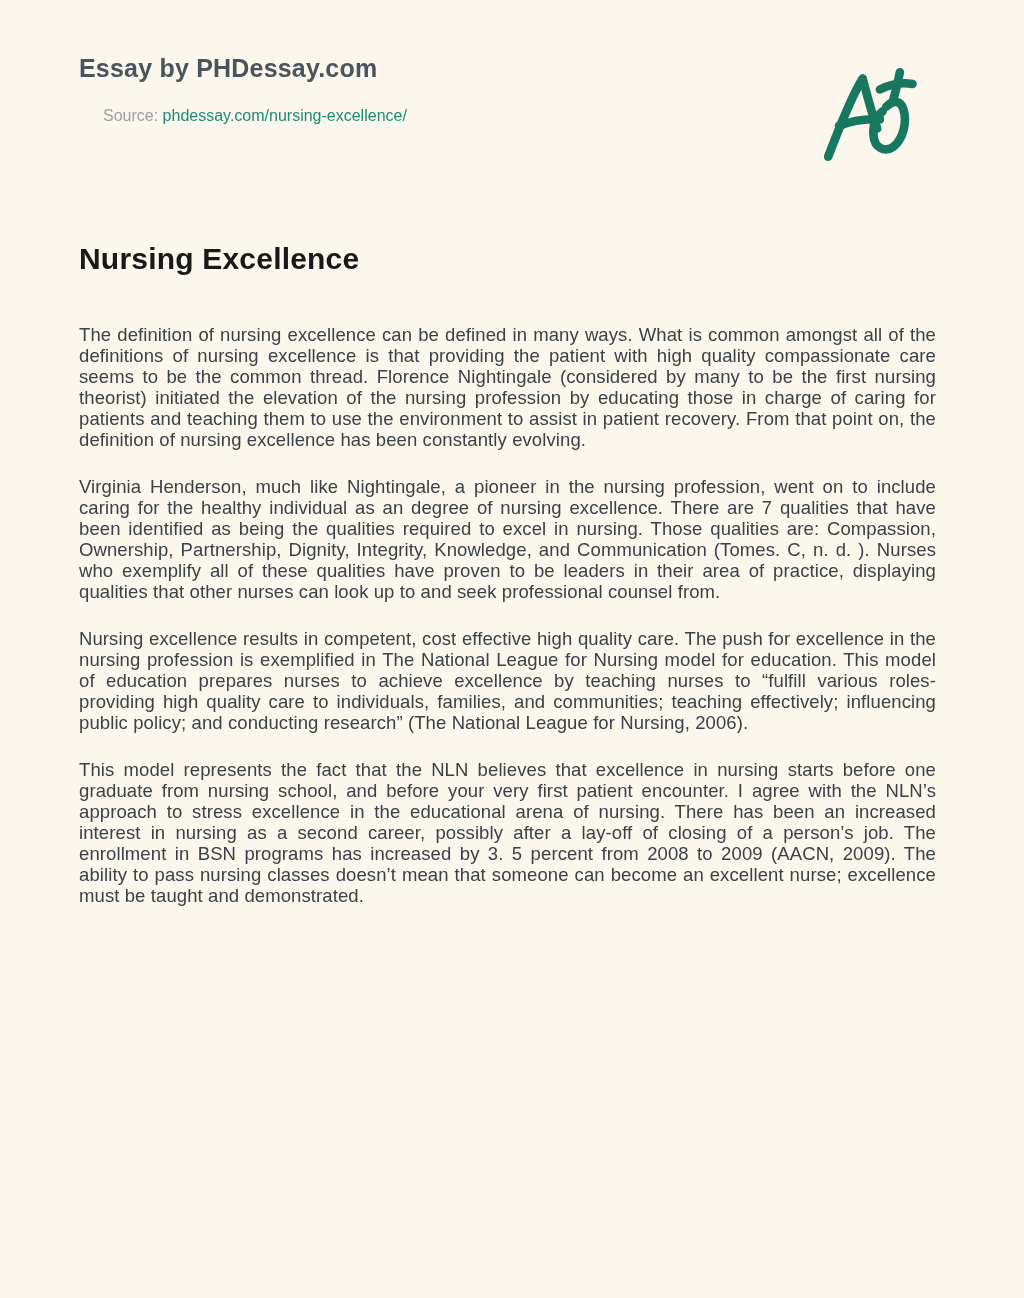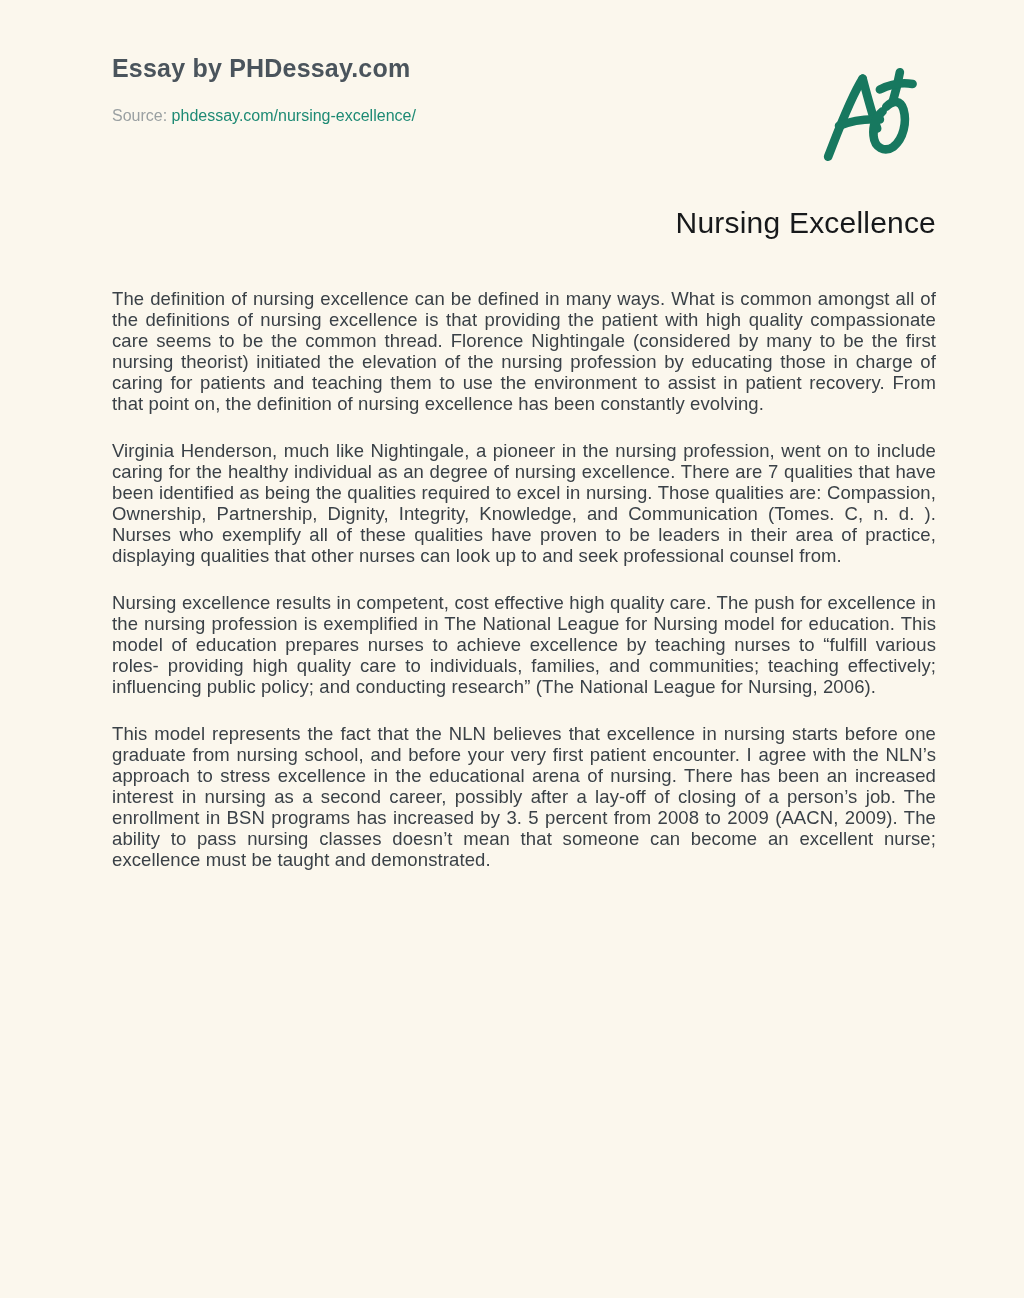--- a/index.html
+++ b/index.html
@@ -11,21 +11,21 @@
   body {
     font-family: "Liberation Sans", "DejaVu Sans", sans-serif;
   }
 
   .page {
     position: relative;
     width: 1024px;
     height: 1298px;
     margin: 0 auto;
     background: #fbf7ed;
-    padding: 52px 88px 0 112px;
+    padding: 52px 88px 0 79px;
   }
 
   .doc-header {
     display: flex;
     justify-content: space-between;
     align-items: flex-start;
   }
 
   .header-left { padding-top: 2px; }
 
@@ -33,43 +33,43 @@
     font-size: 25px;
     font-weight: 700;
     color: #4a545c;
     letter-spacing: 0.2px;
   }
 
   .source-line {
     margin-top: 24px;
     font-size: 16px;
     color: #9aa0a2;
+    margin-left: 24px;
   }
 
   .source-link {
     color: #1d8a74;
     text-decoration: none;
     cursor: pointer;
   }
 
   .logo {
     width: 118px;
     height: 112px;
     margin-top: 6px;
     margin-right: 8px;
     flex: 0 0 auto;
   }
 
   .essay-title {
-    margin-top: 36px;
+    margin-top: 72px;
     font-size: 30px;
-    font-weight: 400;
+    font-weight: 700;
     color: #17191b;
     letter-spacing: 0.2px;
-    text-align: right;
   }
 
   .essay-body {
     margin-top: 48px;
   }
 
   .essay-body p {
     font-size: 18.5px;
     line-height: 21px;
     color: #3a4147;

